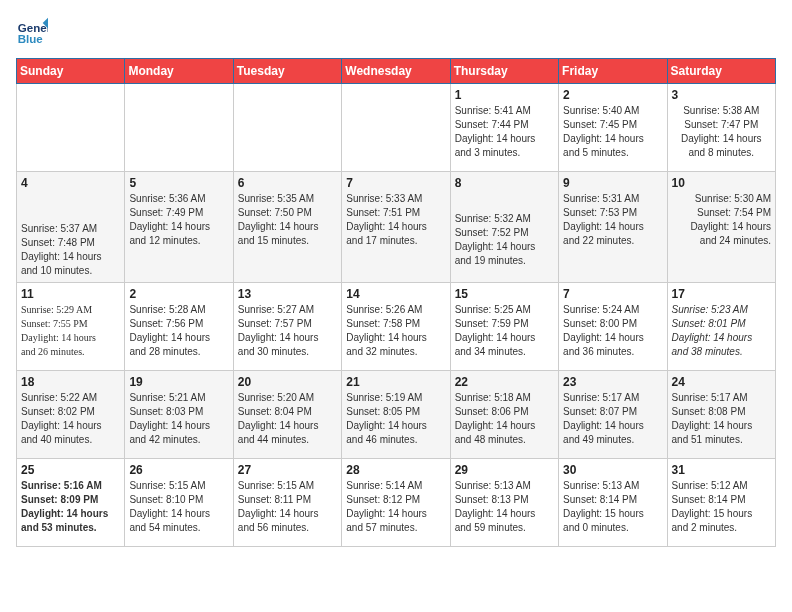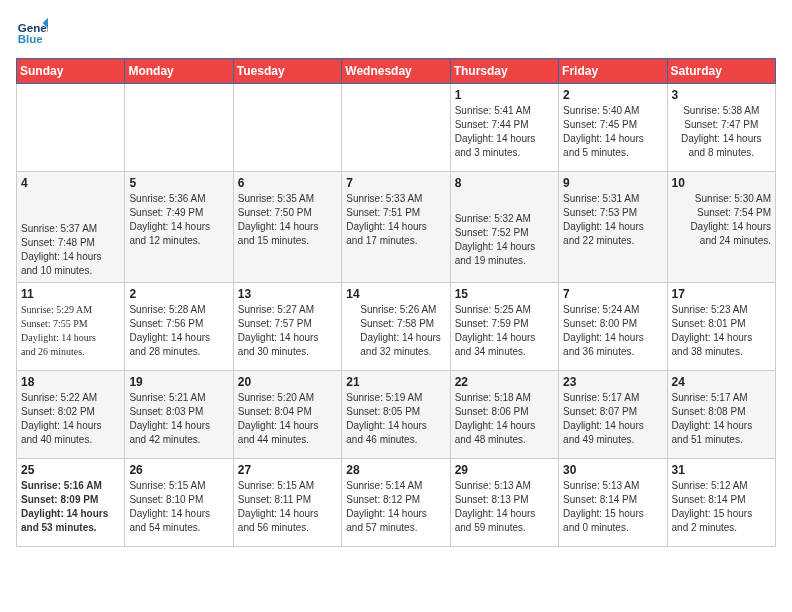--- a/index.html
+++ b/index.html
@@ -207,42 +207,42 @@
         </td>
         <td>
           <span class="day-number">13</span>
           <div class="day-info" style="white-space: pre-line;">Sunrise: 5:27 AM
 Sunset: 7:57 PM
 Daylight: 14 hours
 and 30 minutes.</div>
         </td>
         <td>
           <span class="day-number">14</span>
-          <div class="day-info" style="white-space: pre-line; margin-left: 14px;">Sunrise: 5:26 AM
+          <div class="day-info" style="white-space: pre-line;">Sunrise: 5:26 AM
 Sunset: 7:58 PM
 Daylight: 14 hours
 and 32 minutes.</div>
         </td>
         <td>
           <span class="day-number">15</span>
           <div class="day-info" style="white-space: pre-line;">Sunrise: 5:25 AM
 Sunset: 7:59 PM
 Daylight: 14 hours
 and 34 minutes.</div>
         </td>
         <td>
           <span class="day-number">7</span>
           <div class="day-info" style="white-space: pre-line;">Sunrise: 5:24 AM
 Sunset: 8:00 PM
 Daylight: 14 hours
 and 36 minutes.</div>
         </td>
         <td>
           <span class="day-number">17</span>
-          <div class="day-info" style="white-space: pre-line;">Sunrise: 5:23 AM
+          <div class="day-info" style="white-space: pre-line; font-style: italic;">Sunrise: 5:23 AM
 Sunset: 8:01 PM
 Daylight: 14 hours
 and 38 minutes.</div>
         </td>
       </tr>
       <tr>
         <td>
           <span class="day-number">18</span>
           <div class="day-info" style="white-space: pre-line;">Sunrise: 5:22 AM
 Sunset: 8:02 PM

